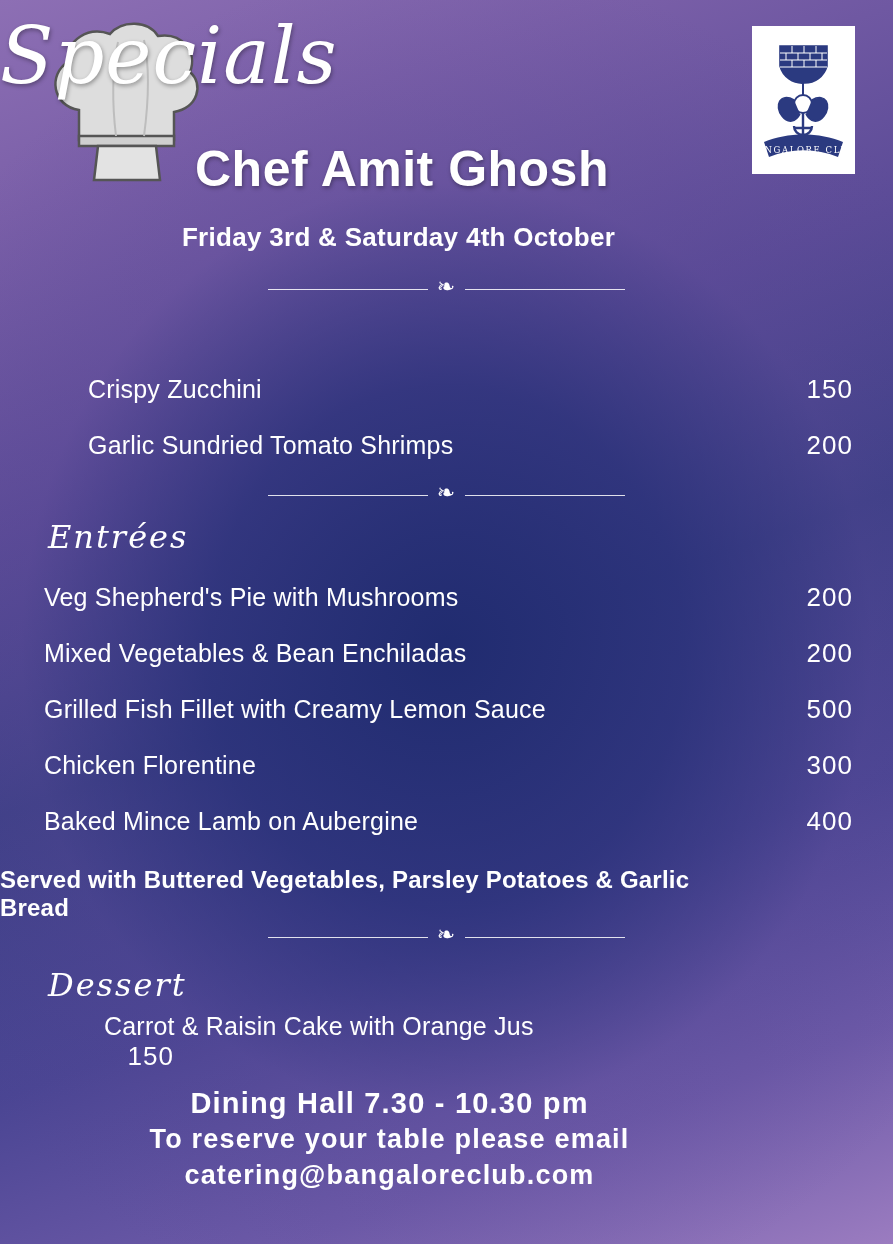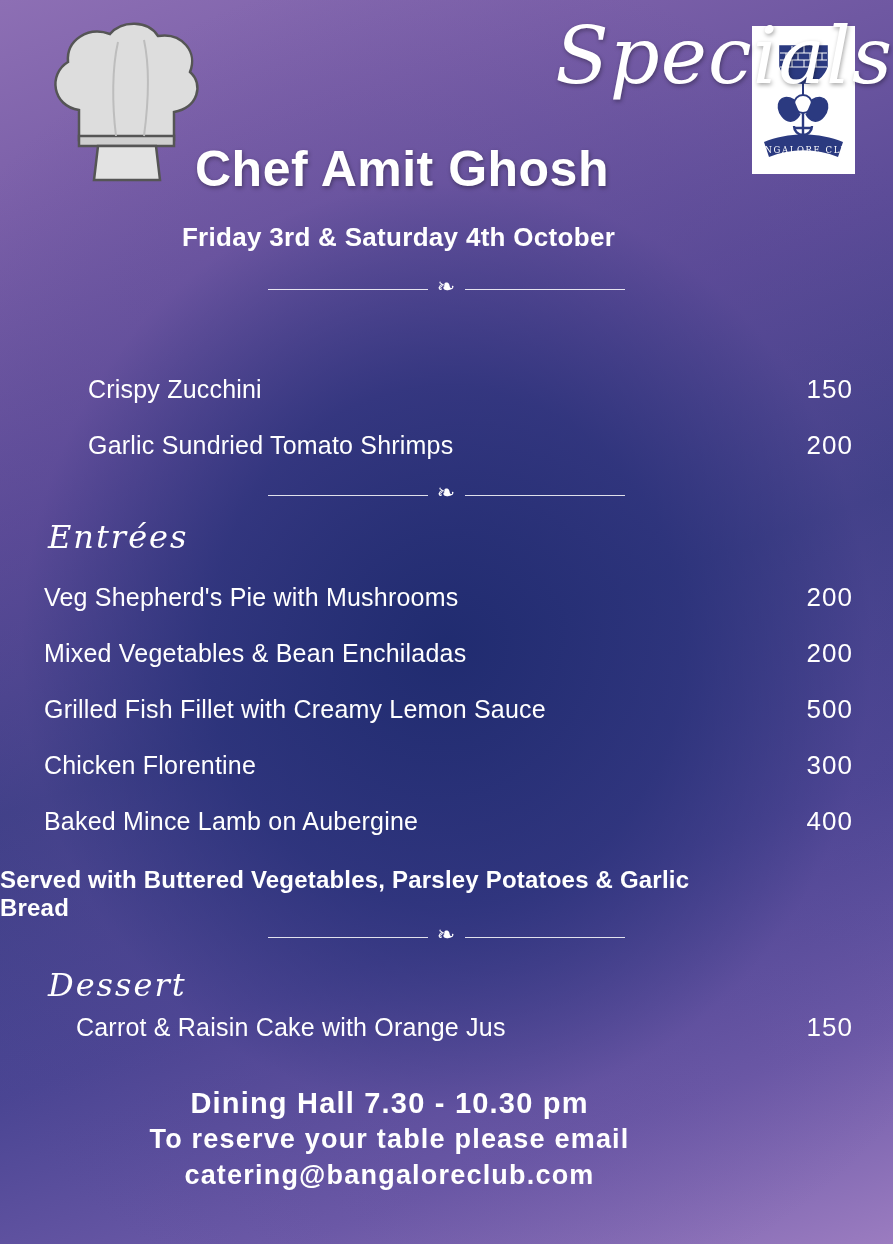--- a/index.html
+++ b/index.html
@@ -43,21 +43,21 @@
     background: #ffffff;
     display: block;
   }
 
   
   .specials {
     position: absolute;
     top: 14px;
     left: 0;
     width: 893px;
-    text-align: right;
+    text-align: left;
     font-family: "DejaVu Serif", serif;
     font-style: italic;
     font-size: 78px;
     line-height: 1.1;
     letter-spacing: 1px;
     text-shadow: 1px 2px 4px rgba(0,0,0,0.35);
   }
 
   .chef-name {
     position: absolute;
@@ -134,21 +134,21 @@
     display: flex;
     align-items: baseline;
     font-size: 25px;
     font-weight: 300;
     letter-spacing: 0.2px;
     padding: 0 40px 0 88px;
     height: 56px;
   }
   #starter-items .item-row { }
   #entree-items  .item-row { padding-left: 44px; }
-  #dessert-items .item-row { padding-left: 76px; }
+  #dessert-items .item-row { padding-left: 104px; flex-direction: column; }
 
   .item-name { flex: 1 1 auto; white-space: nowrap; }
   .item-price {
     flex: 0 0 auto;
     text-align: right;
     min-width: 70px;
     font-size: 26px;
     letter-spacing: 1px;
   }
 

